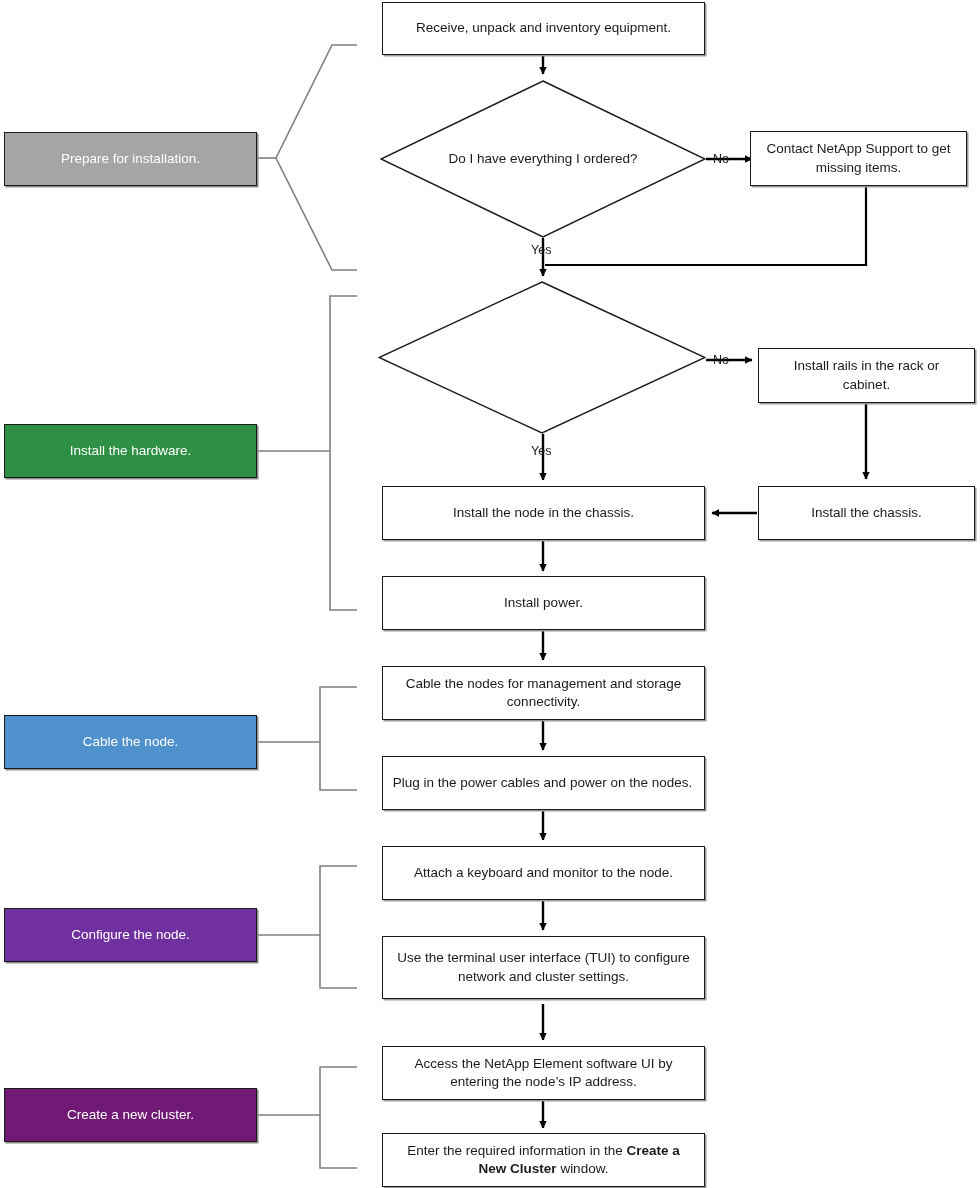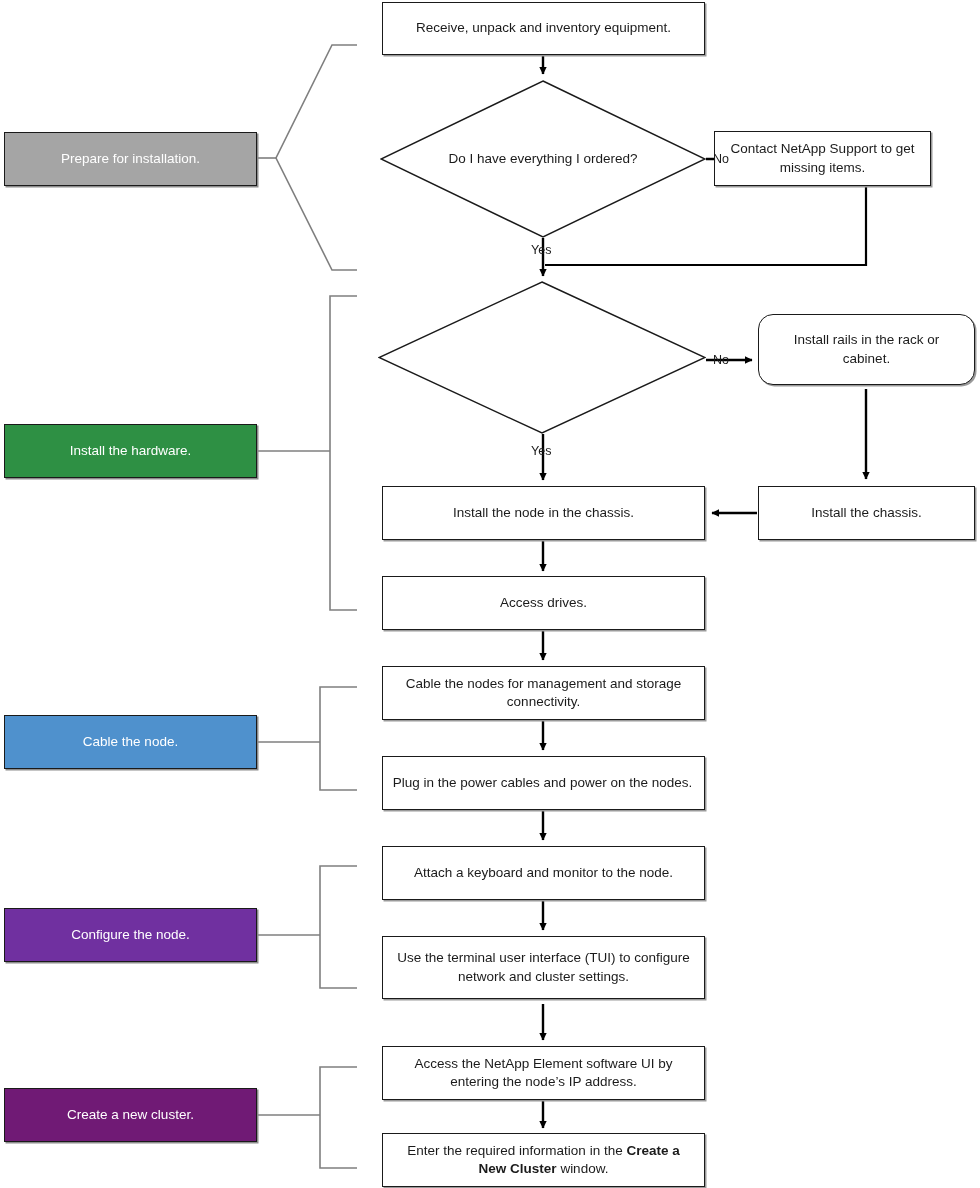--- a/index.html
+++ b/index.html
@@ -124,38 +124,38 @@
   </div>
 
   <div class="node cbox" style="left:4px;top:1088px;width:253px;height:54px;background:#701a75;">
     <span>Create a new cluster.</span>
   </div>
 
   <div class="node pbox" style="left:382px;top:2px;width:323px;height:53px;">
     <span class="txt">Receive, unpack and inventory equipment.</span>
   </div>
 
-  <div class="node pbox" style="left:714px;top:131px;width:217px;height:55px;">
+  <div class="node pbox" style="left:750px;top:131px;width:217px;height:55px;">
     <span class="txt">Contact NetApp Support to get missing items.</span>
   </div>
 
-  <div class="node pbox" style="left:758px;top:314px;width:217px;height:71px;border-radius:15px;">
+  <div class="node pbox" style="left:758px;top:348px;width:217px;height:55px;">
     <span class="txt">Install rails in the rack or cabinet.</span>
   </div>
 
   <div class="node pbox" style="left:758px;top:486px;width:217px;height:54px;">
     <span class="txt">Install the chassis.</span>
   </div>
 
   <div class="node pbox" style="left:382px;top:486px;width:323px;height:54px;">
     <span class="txt">Install the node in the chassis.</span>
   </div>
 
   <div class="node pbox" style="left:382px;top:576px;width:323px;height:54px;">
-    <span class="txt">Access drives.</span>
+    <span class="txt">Install power.</span>
   </div>
 
   <div class="node pbox" style="left:382px;top:666px;width:323px;height:54px;">
     <span class="txt">Cable the nodes for management and storage connectivity.</span>
   </div>
 
   <div class="node pbox" style="left:382px;top:756px;width:323px;height:54px;padding-left:8px;">
     <span class="txt">Plug in the power cables and power on the nodes.</span>
   </div>
 

